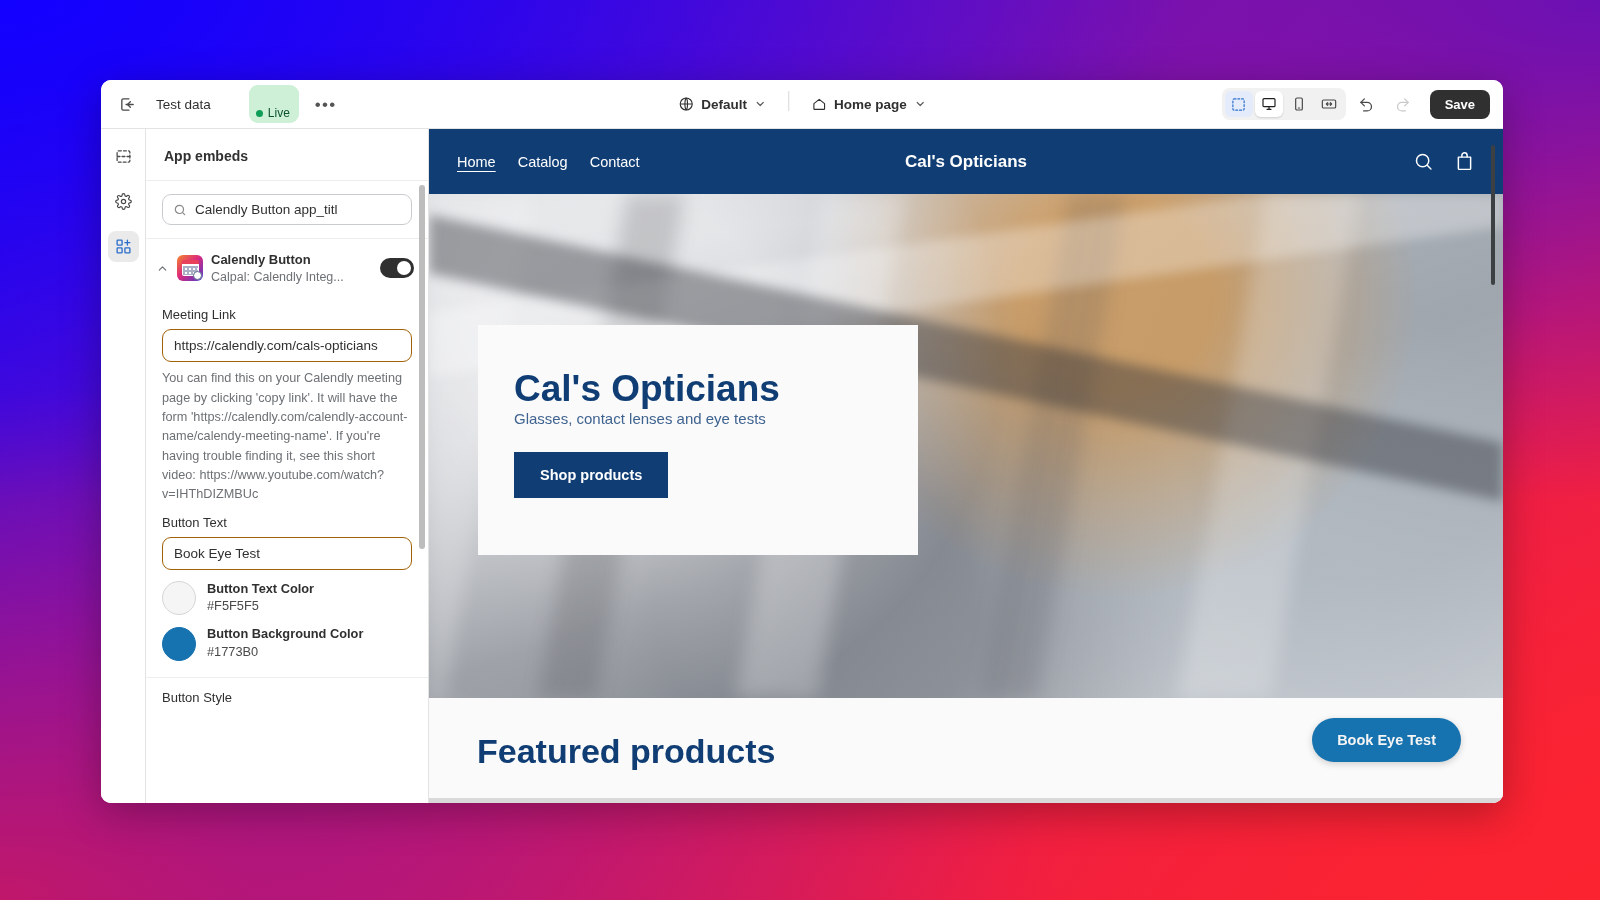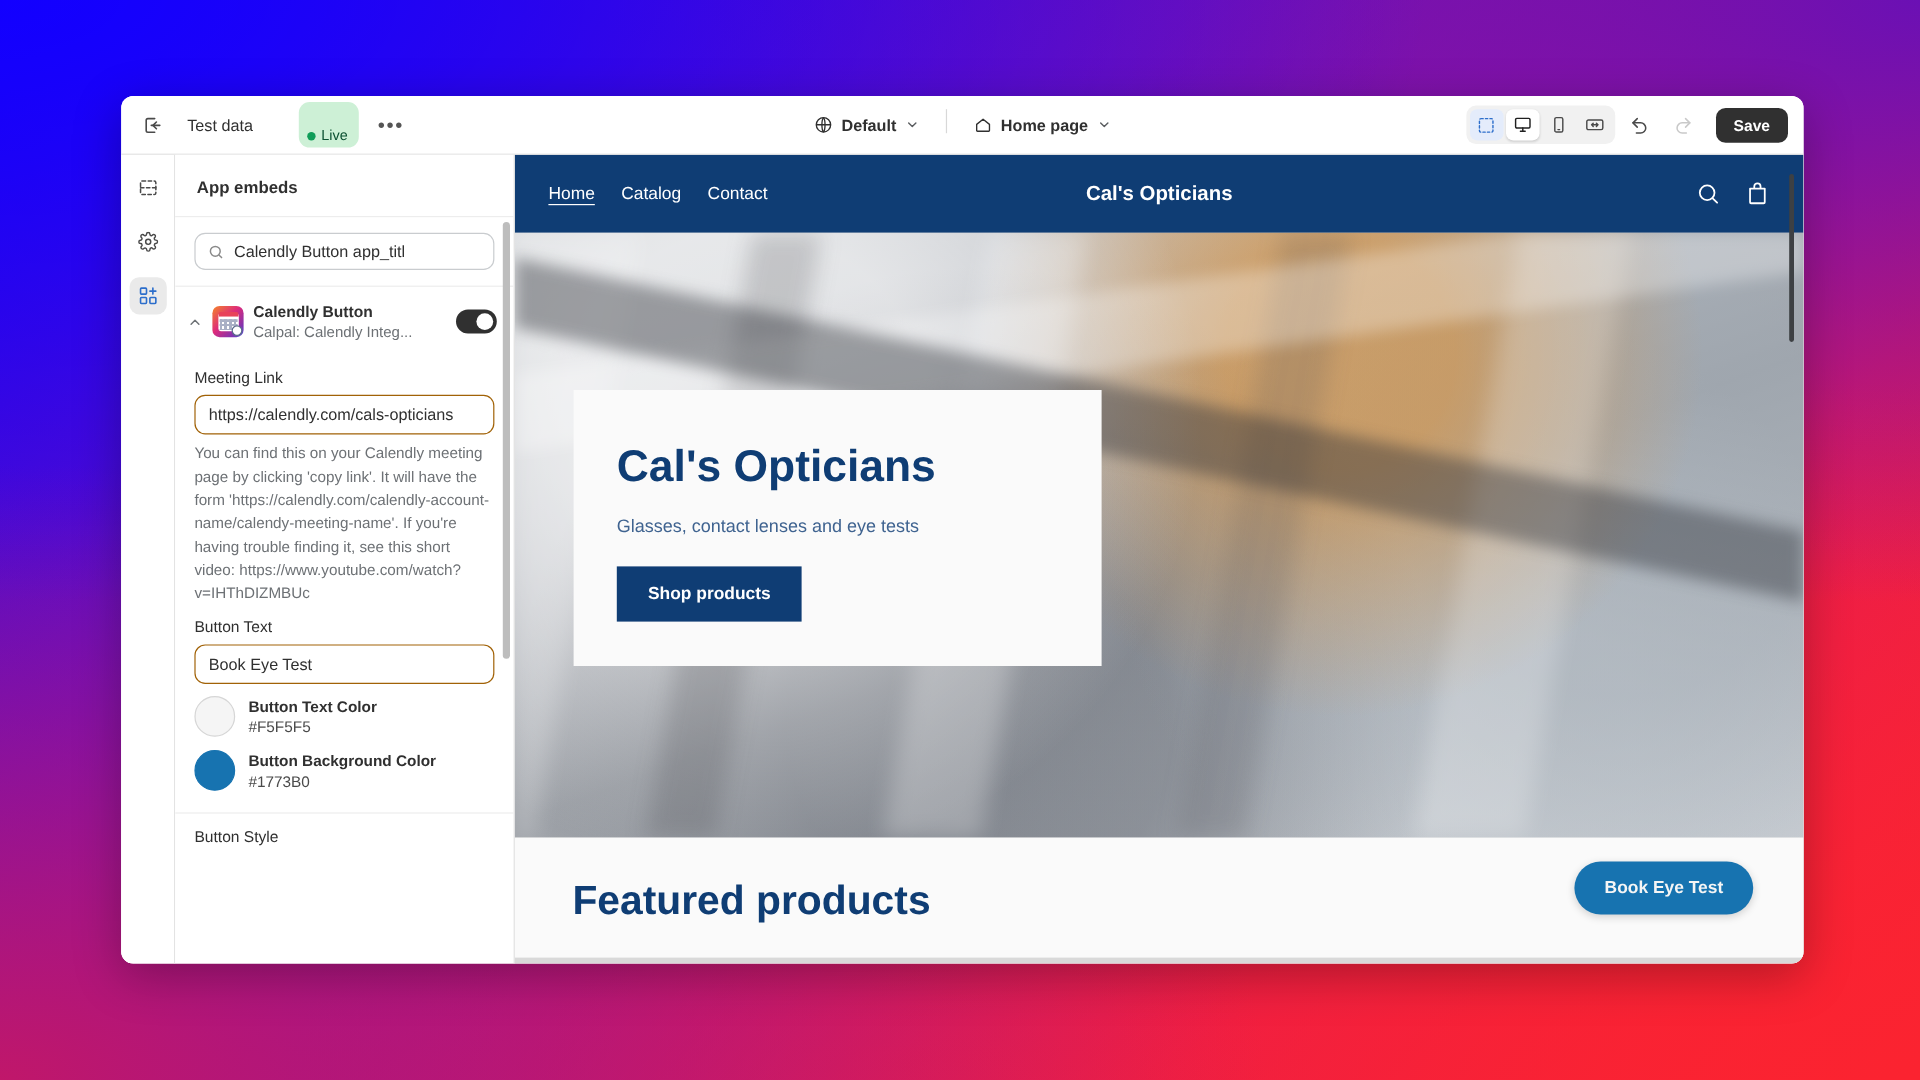--- a/index.html
+++ b/index.html
@@ -167,21 +167,21 @@
   .field-label { font-size: 13px; color: #303030; margin: 10px 0 7px; }
   .field-input {
     width: 100%; border: 1px solid #a16207; border-radius: 9px;
     padding: 8px 11px; font-size: 13.5px; color: #303030; outline: none;
     background: #fff; font-family: "Liberation Sans", sans-serif;
   }
   .help-text {
     font-size: 12.7px; color: #6d7175; line-height: 1.52;
     margin-top: 7px; word-break: break-word;
   }
-  .color-row { display: flex; align-items: flex-start; gap: 11px; padding: 10px 16px 0; }
+  .color-row { display: flex; align-items: flex-end; gap: 11px; padding: 10px 16px 0; }
   .swatch {
     width: 34px; height: 34px; border-radius: 50%; flex: 0 0 auto;
     border: 1px solid #d6d6d6; cursor: pointer;
   }
   .color-name { font-size: 12.8px; font-weight: 700; color: #303030; line-height: 1.4; }
   .color-hex { font-size: 12.8px; color: #4a4a4a; line-height: 1.4; }
   .section-sep { height: 1px; background: #ededed; margin: 16px 0 0; }
   .tail-label { font-size: 13px; color: #303030; padding: 12px 16px 0; }
 
   .panel-sb {
@@ -230,21 +230,21 @@
       linear-gradient(12deg, transparent 0 58%, rgba(45,48,55,.42) 58% 66%, transparent 66% 100%),
       linear-gradient(-8deg, transparent 0 72%, rgba(255,255,255,.30) 72% 82%, transparent 82%);
     filter: blur(6px);
   }
   .hero-card {
     position: absolute; left: 49px; top: 131px;
     width: 440px; height: 230px; background: #fafafa;
     padding: 44px 36px; z-index: 2;
   }
   .hero-title { font-size: 37px; font-weight: 700; color: #0f3d74; line-height: 1.1; }
-  .hero-sub { font-size: 15px; color: #3f6390; margin-top: 20px; }
+  .hero-sub { font-size: 15px; color: #3f6390; margin-top: 0; }
   .hero-cta {
     display: inline-block; margin-top: 25px; background: #0f3d74; color: #fff;
     font-size: 14.5px; font-weight: 600; padding: 15px 26px; border: none; cursor: pointer;
   }
 
   .featured {
     background: #fafafa; padding: 34px 48px; position: relative; height: 100px;
   }
   .featured-title { font-size: 34px; font-weight: 700; color: #0f3d74; }
   .float-cta {

